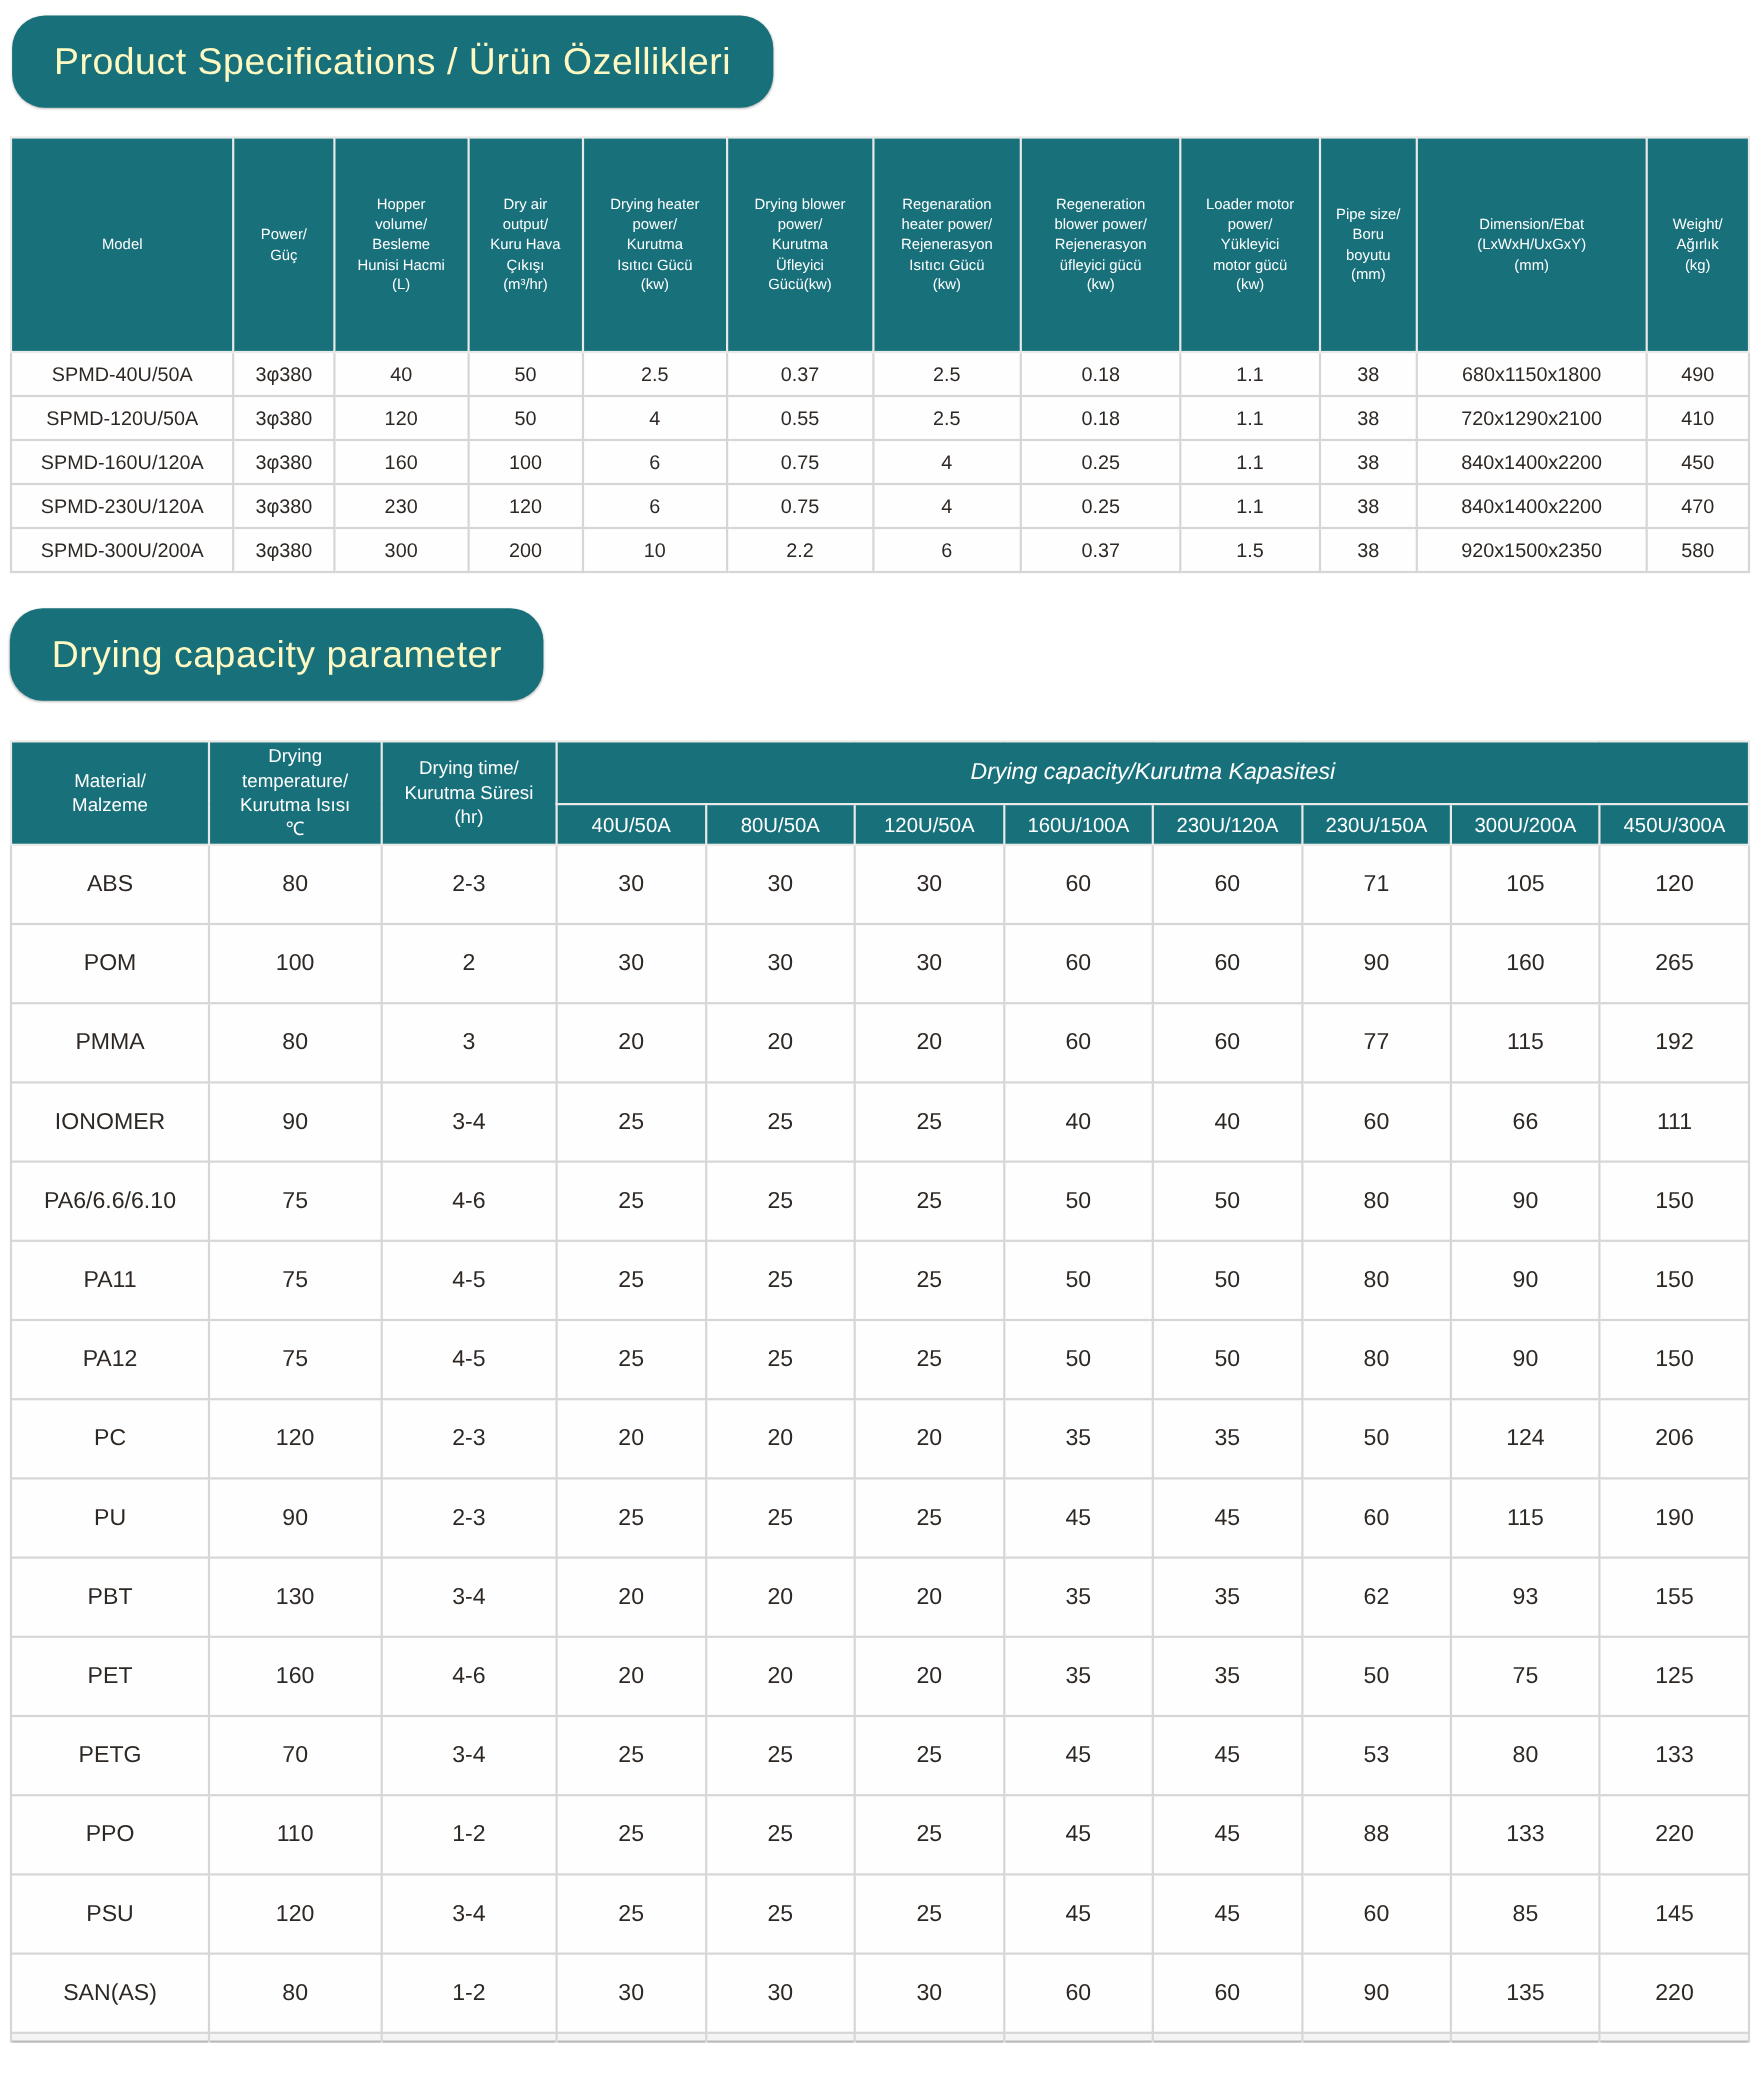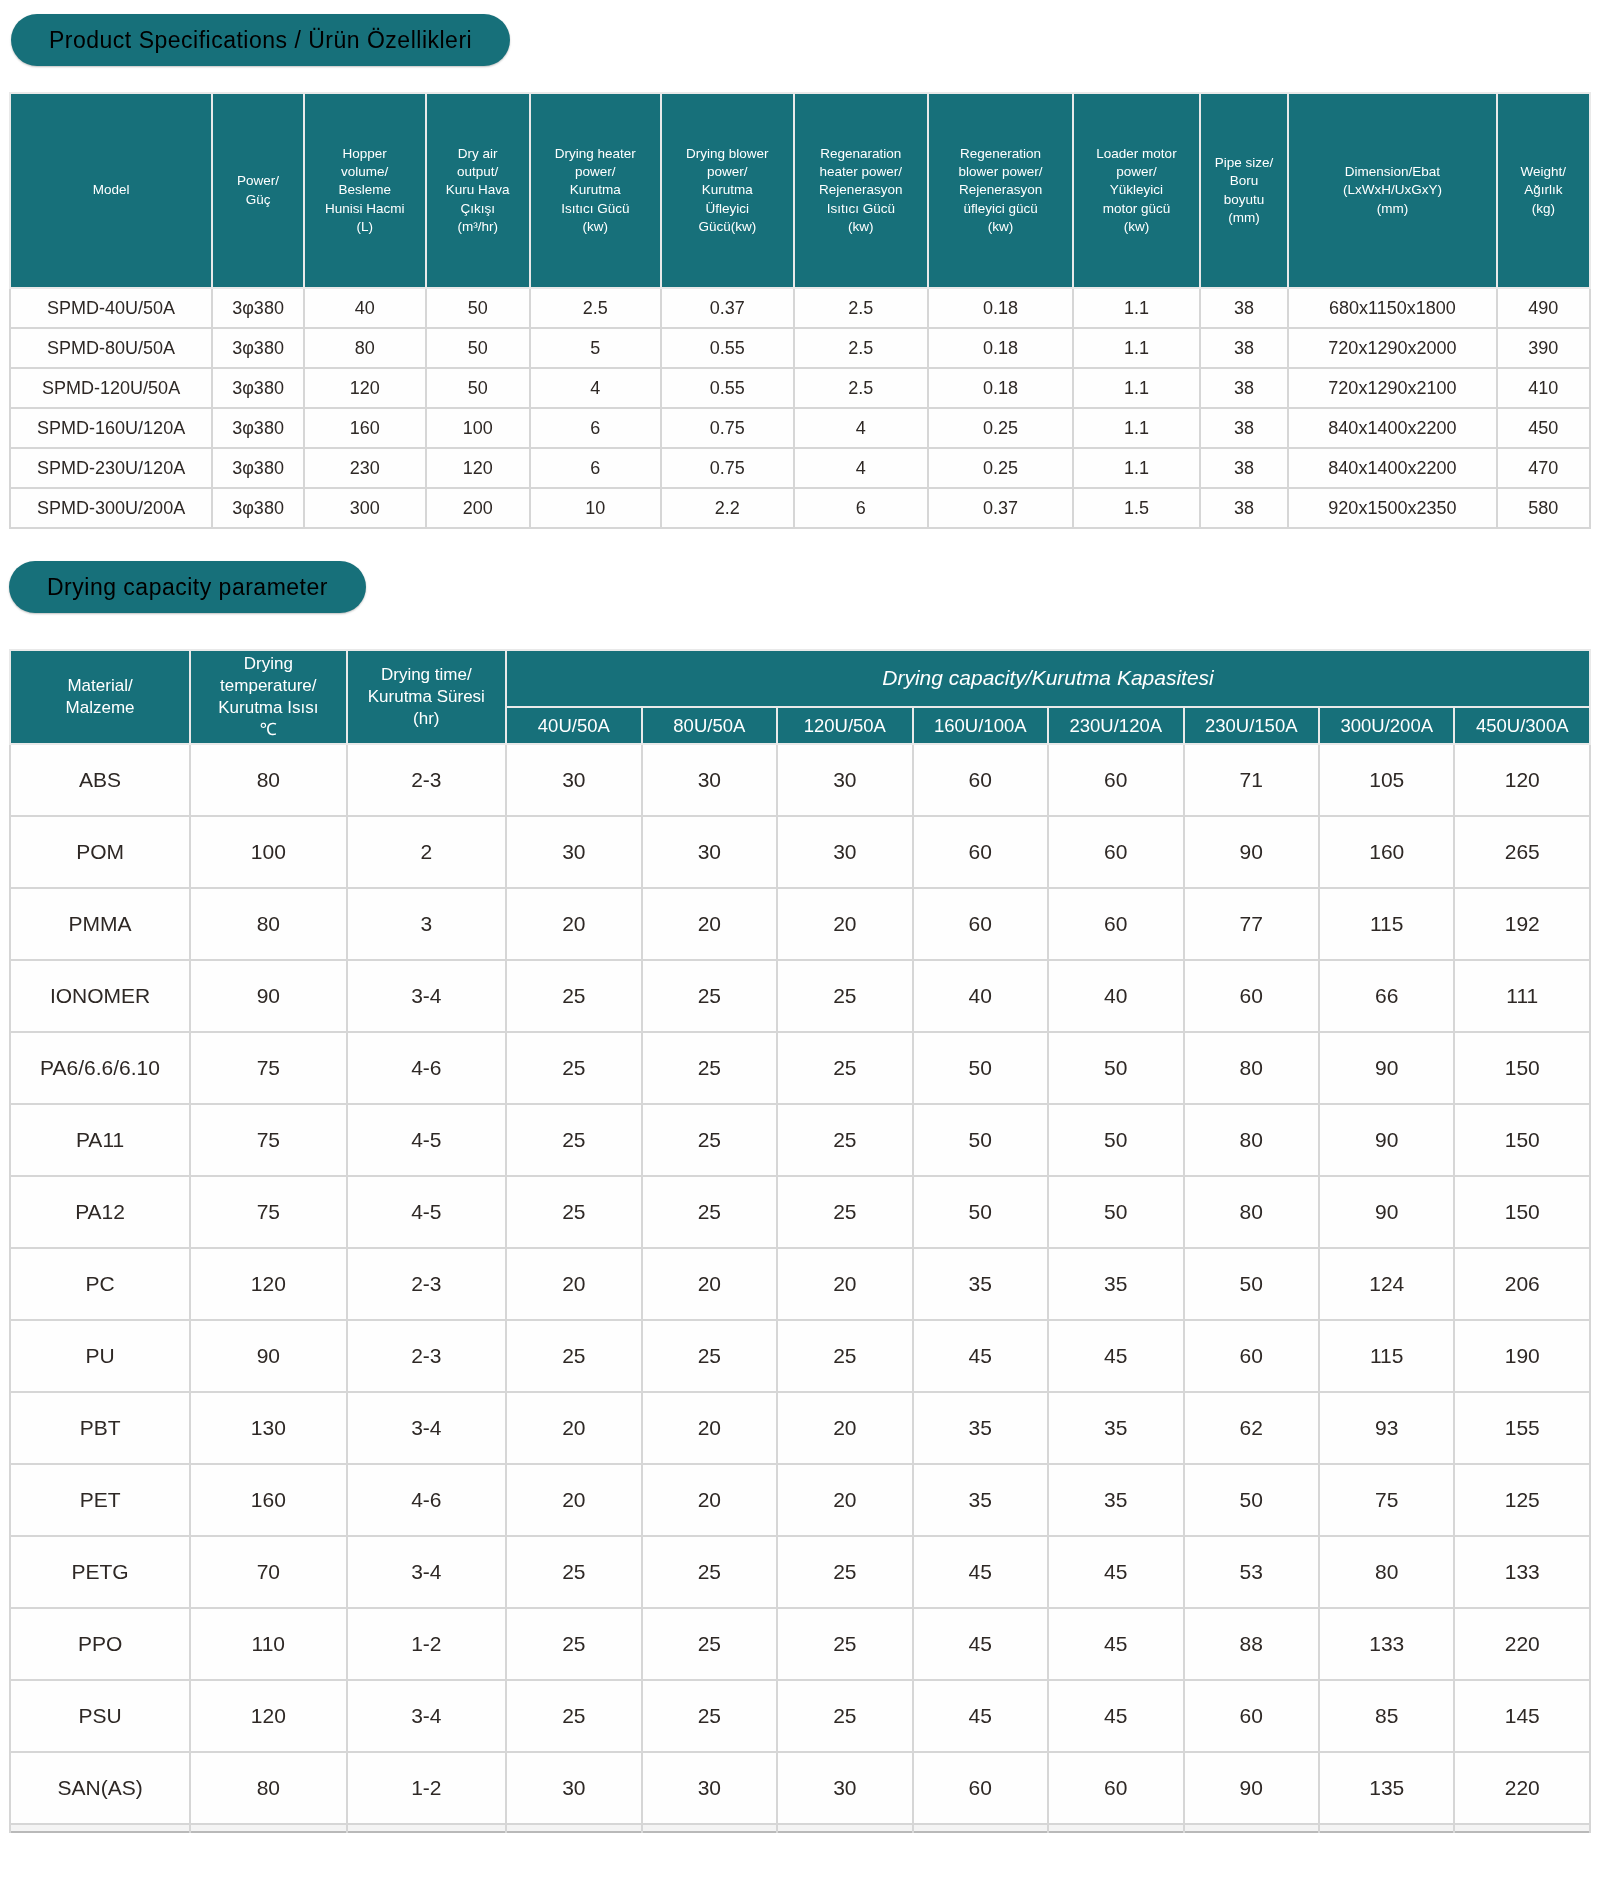--- a/index.html
+++ b/index.html
@@ -1,22 +1,22 @@
 <!DOCTYPE html>
 <html><head>
 <meta charset="utf-8">
 <style>
   html,body{margin:0;padding:0;background:#fff;}
   body{width:1600px;height:1887px;overflow:hidden;
        font-family:"Liberation Sans",sans-serif;color:#2e2825;}
   .content{padding:14px 9px 0 9px;}
 
-  .badge{display:inline-block;background:#17707a;color:#000000;
-         border-radius:30px;padding:0 38px;line-height:52px;
-         font-size:23px;letter-spacing:.5px;
+  .badge{display:inline-block;background:#17707a;color:#fef9c3;
+         border-radius:30px;padding:16px 38px;line-height:52px;
+         font-size:34px;letter-spacing:.5px;
          box-shadow:0 1px 2px rgba(0,0,0,.25);}
   .badge1{margin-left:2px;}
   .badge2{margin-top:32px;margin-left:0;}
 
   table{width:1582px;border-collapse:collapse;table-layout:fixed;
         border:2px solid #b9b9b9;}
   th{background:#17707a;color:#fff;font-weight:normal;text-align:center;
      vertical-align:middle;border:2px solid #e9e9e9;white-space:pre-line;}
   td{background:#fefefe;text-align:center;vertical-align:middle;
      border:2px solid #d6d6d6;color:#2e2825;}
@@ -115,34 +115,20 @@
           <td>2.5</td>
           <td>0.37</td>
           <td>2.5</td>
           <td>0.18</td>
           <td>1.1</td>
           <td>38</td>
           <td>680x1150x1800</td>
           <td>490</td>
         </tr>
         <tr>
-          <td>SPMD-80U/50A</td>
-          <td>3φ380</td>
-          <td>80</td>
-          <td>50</td>
-          <td>5</td>
-          <td>0.55</td>
-          <td>2.5</td>
-          <td>0.18</td>
-          <td>1.1</td>
-          <td>38</td>
-          <td>720x1290x2000</td>
-          <td>390</td>
-        </tr>
-        <tr>
           <td>SPMD-120U/50A</td>
           <td>3φ380</td>
           <td>120</td>
           <td>50</td>
           <td>4</td>
           <td>0.55</td>
           <td>2.5</td>
           <td>0.18</td>
           <td>1.1</td>
           <td>38</td>

